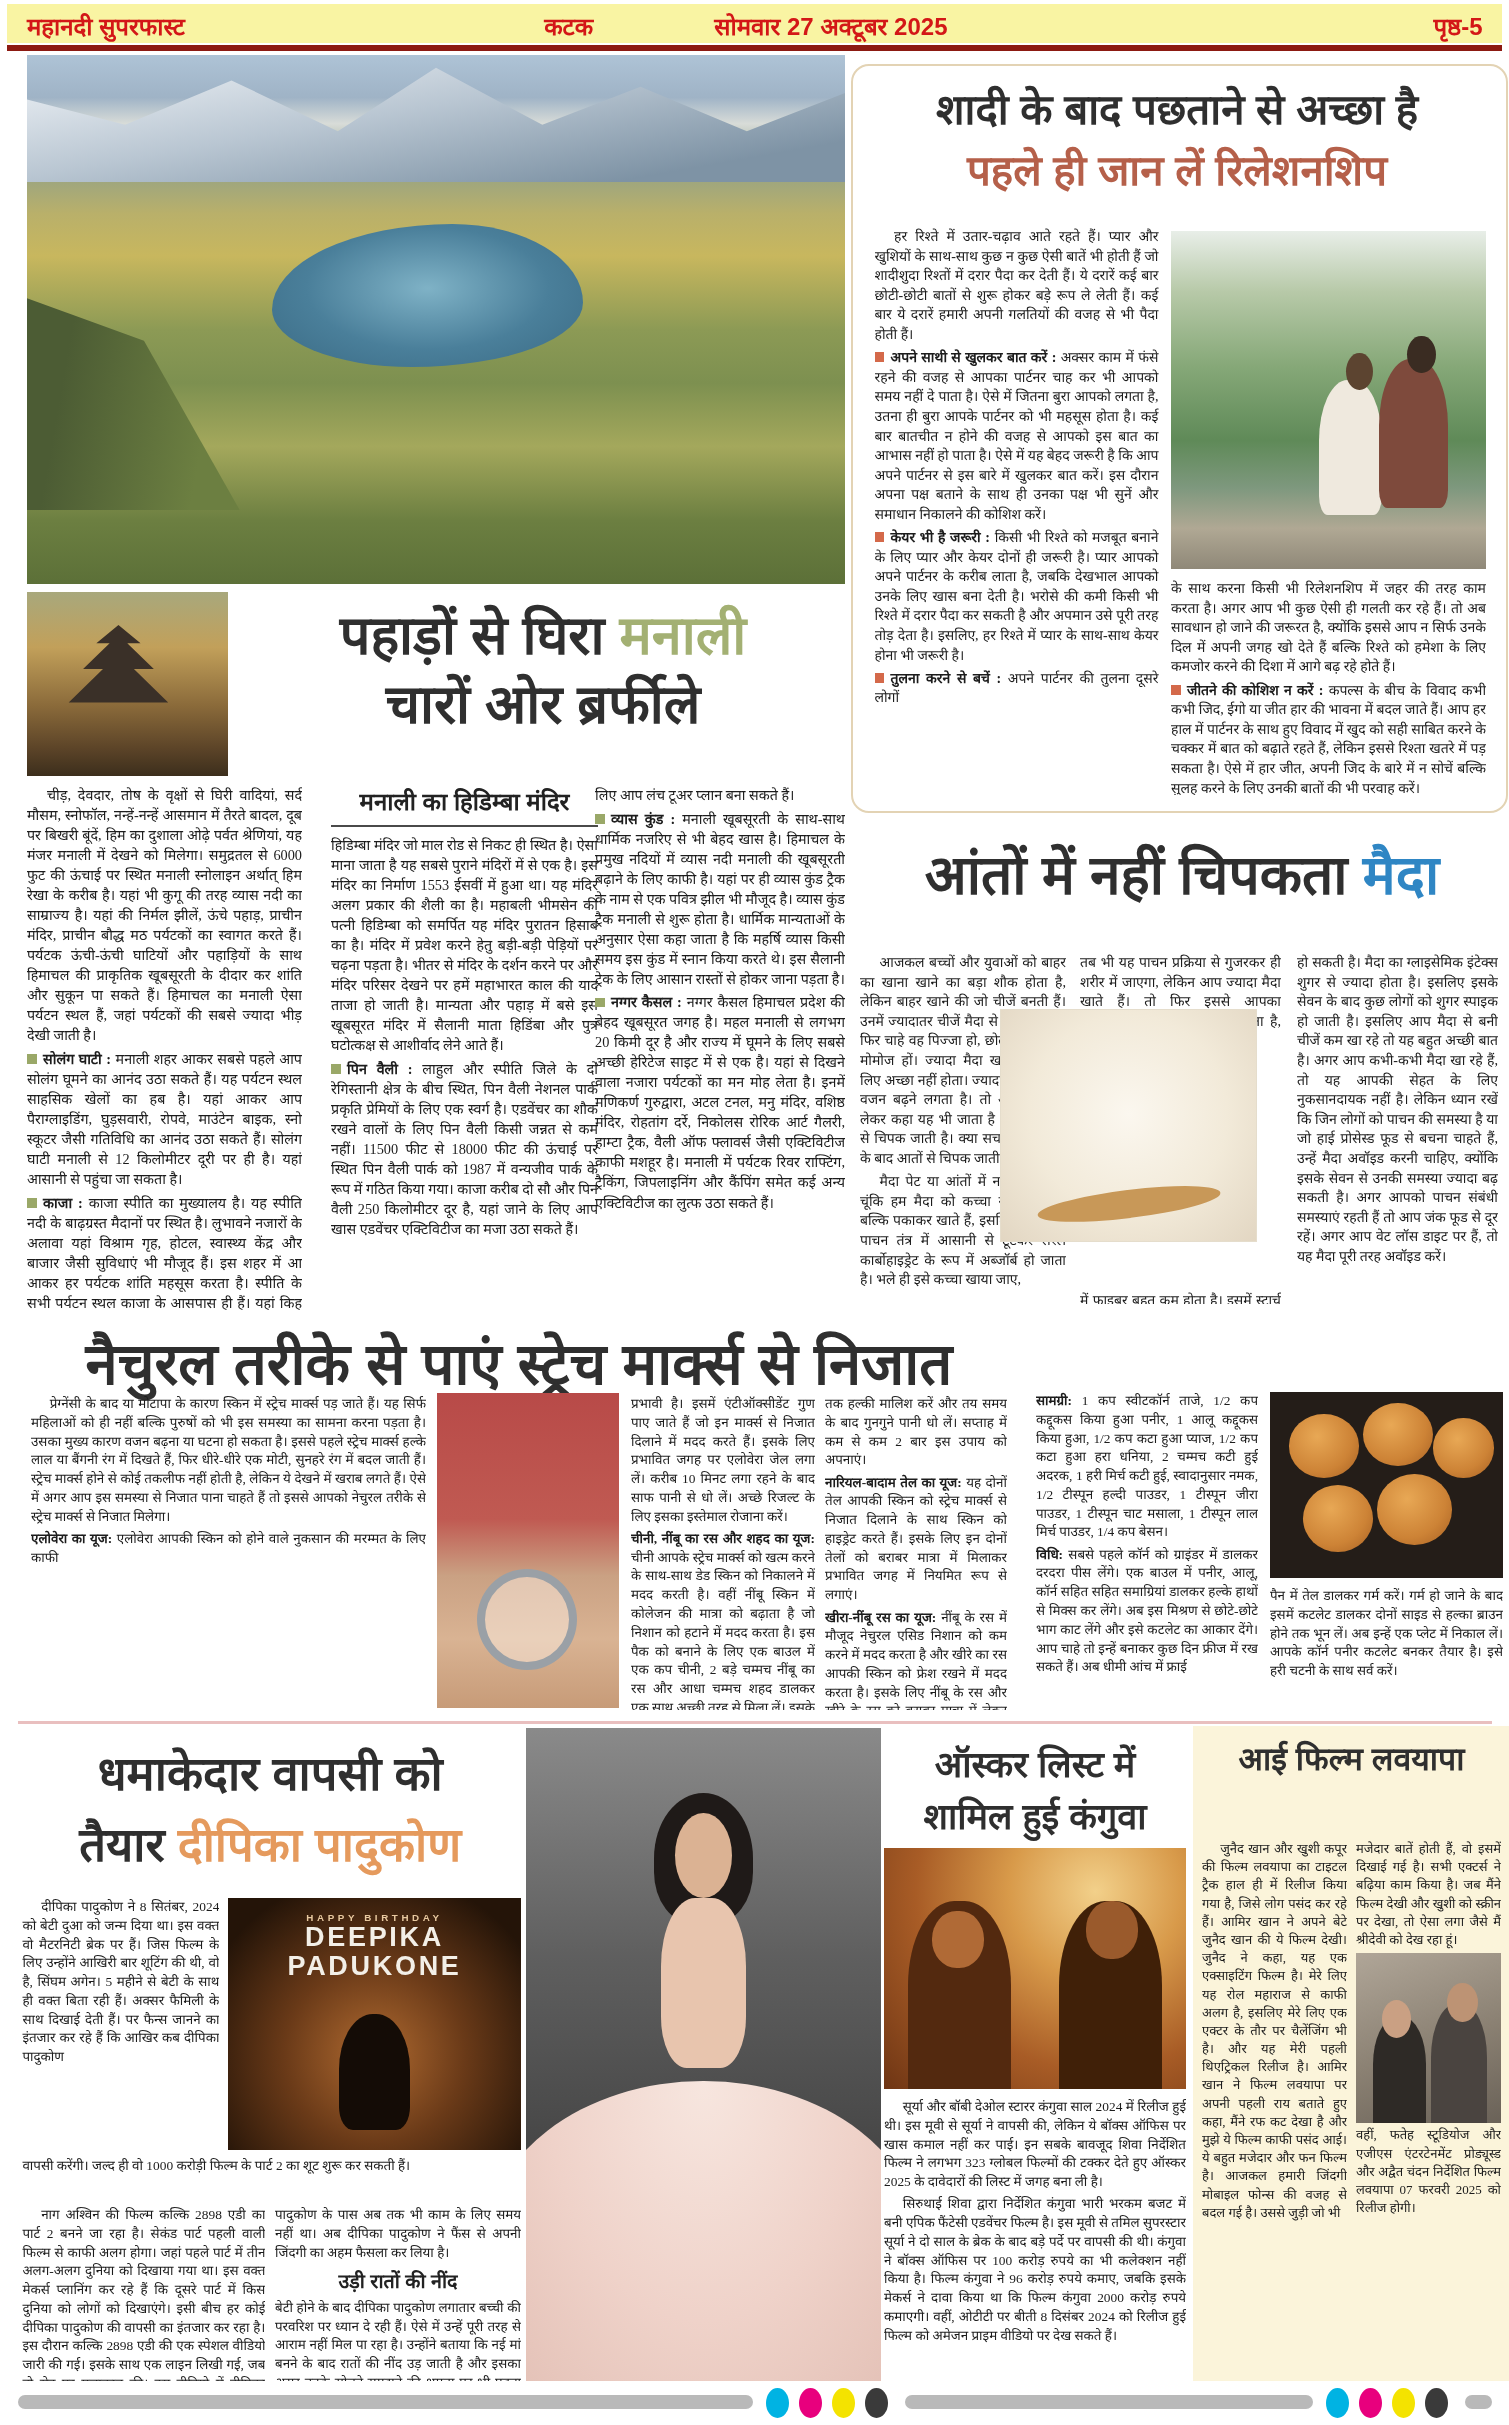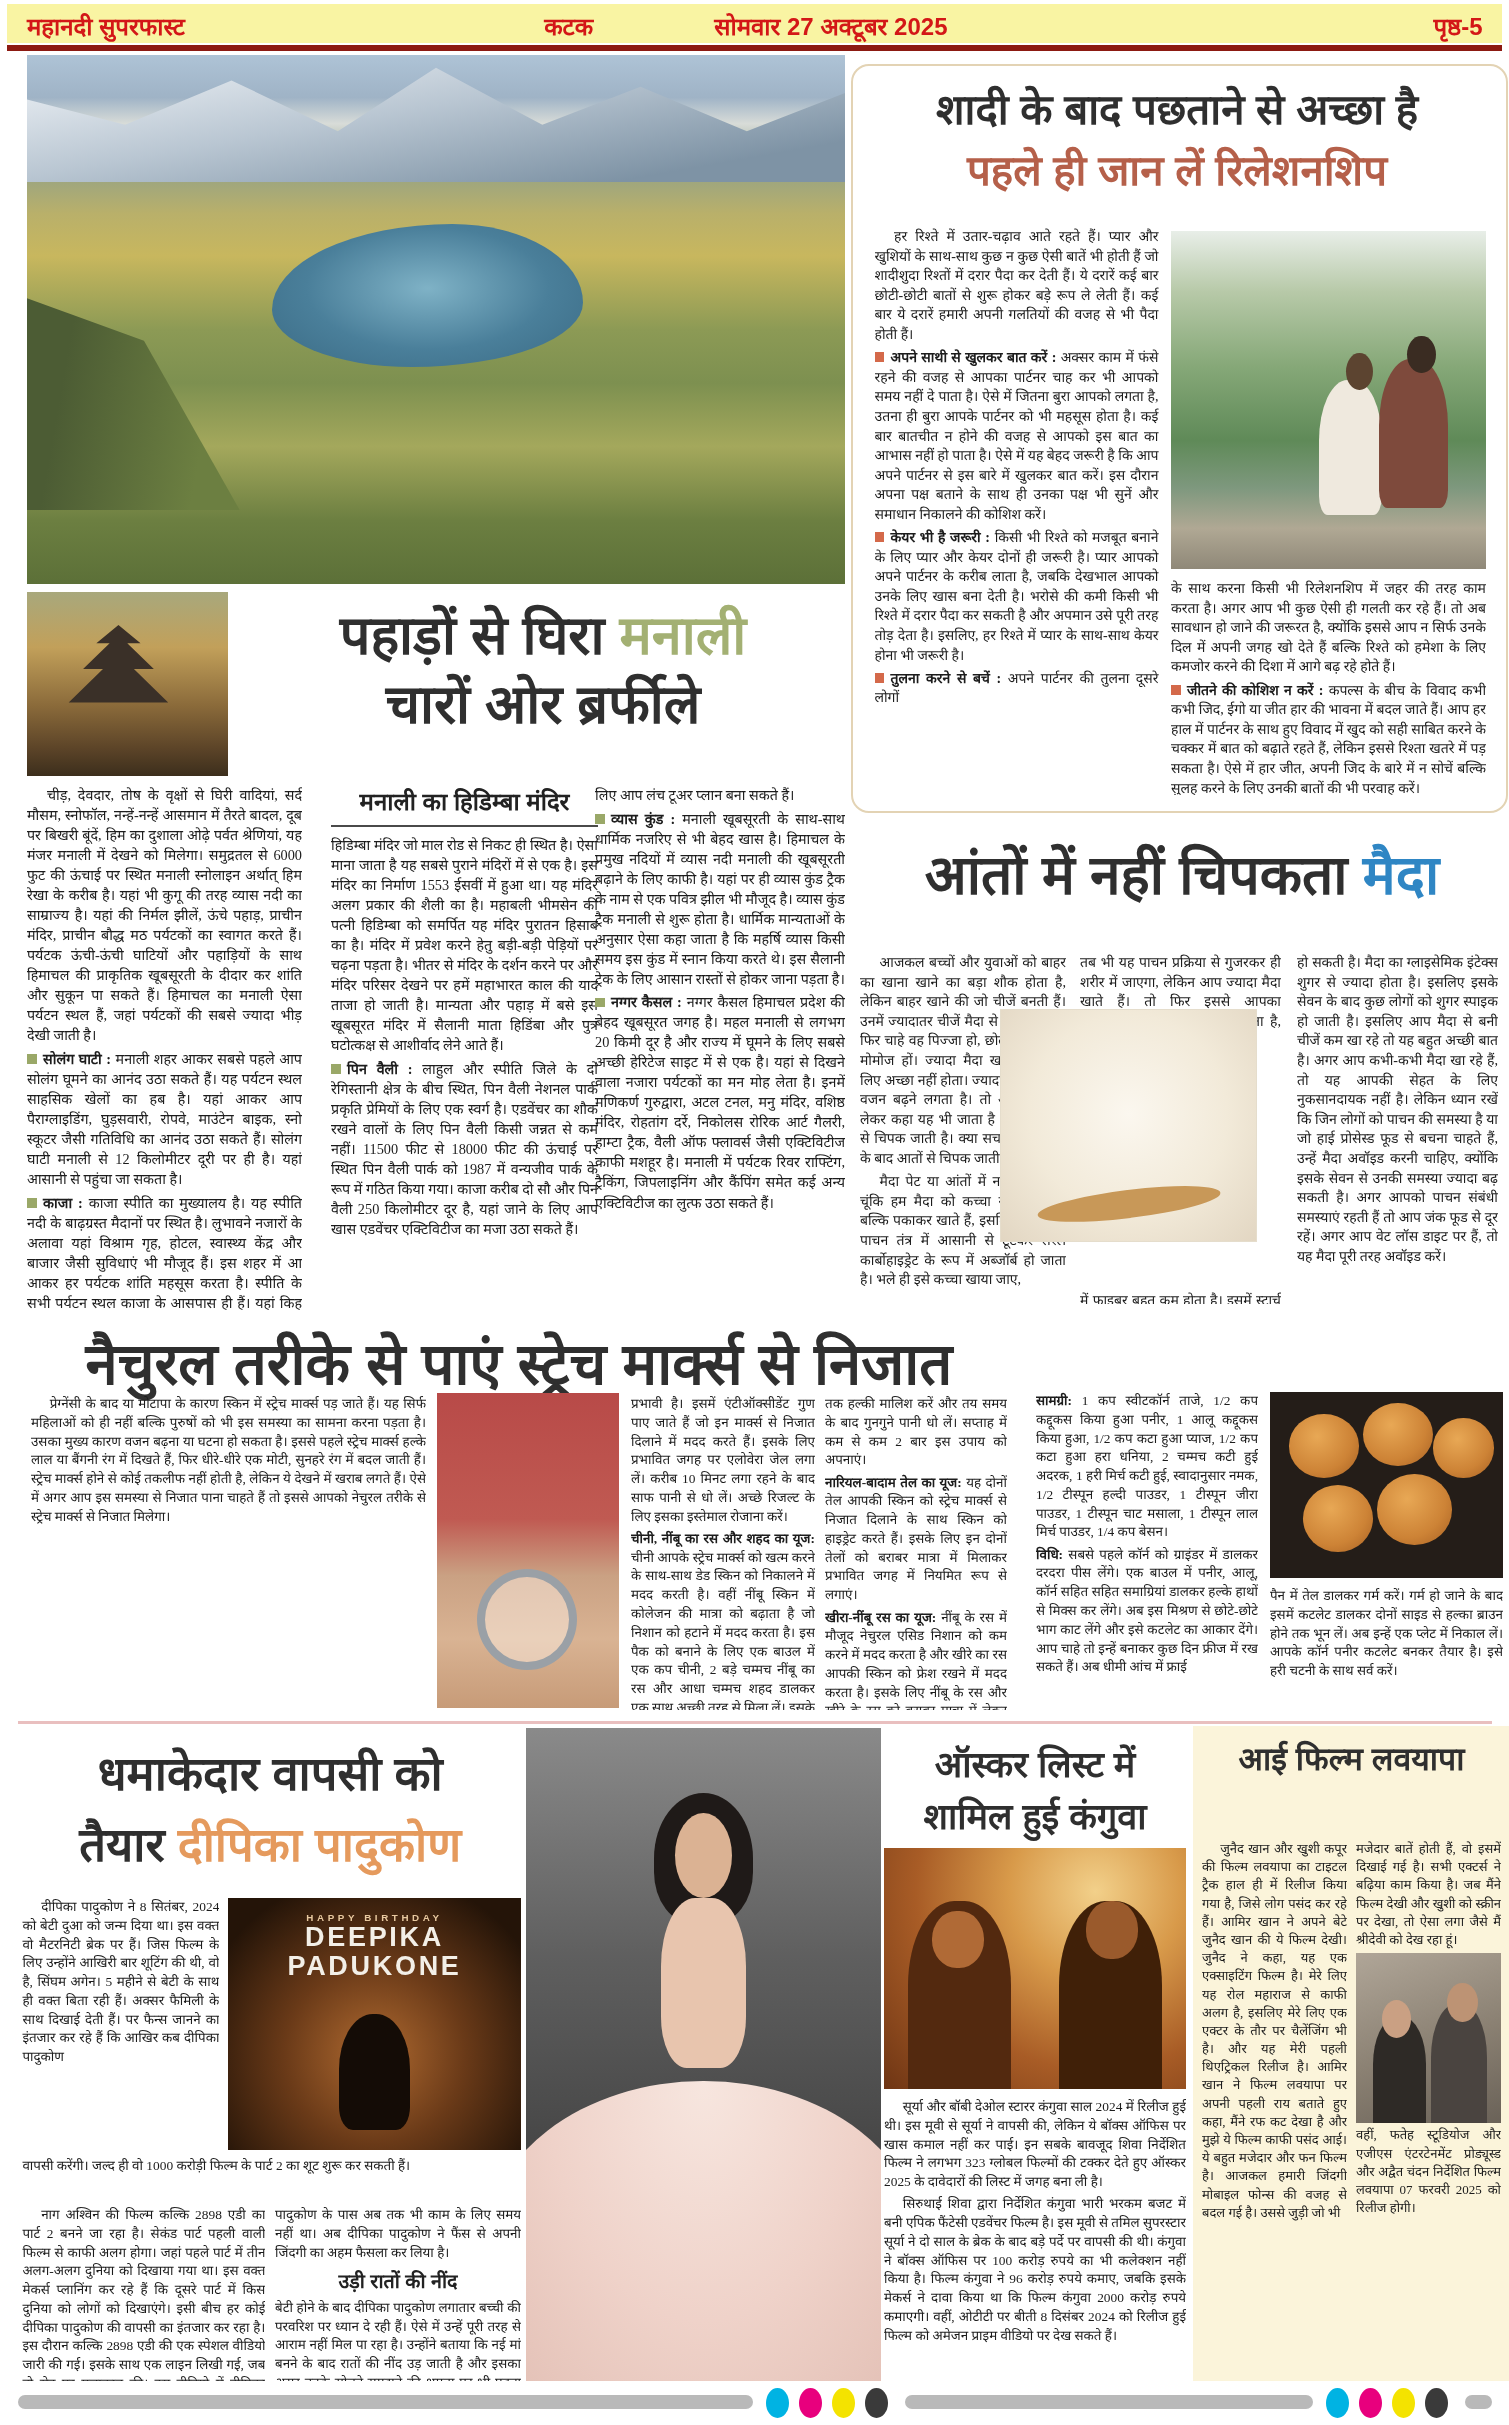--- a/index.html
+++ b/index.html
@@ -181,20 +181,21 @@
   <div class="col" style="left:1297px;top:953px;width:201px;height:351px;font-size:14px;">
     <p class="noind">हो सकती है। मैदा का ग्लाइसेमिक इंटेक्स शुगर से ज्यादा होता है। इसलिए इसके सेवन के बाद कुछ लोगों को शुगर स्पाइक हो जाती है। इसलिए आप मैदा से बनी चीजें कम खा रहे तो यह बहुत अच्छी बात है। अगर आप कभी-कभी मैदा खा रहे हैं, तो यह आपकी सेहत के लिए नुकसानदायक नहीं है। लेकिन ध्यान रखें कि जिन लोगों को पाचन की समस्या है या जो हाई प्रोसेस्ड फूड से बचना चाहते हैं, उन्हें मैदा अवॉइड करनी चाहिए, क्योंकि इसके सेवन से उनकी समस्या ज्यादा बढ़ सकती है। अगर आपको पाचन संबंधी समस्याएं रहती हैं तो आप जंक फूड से दूर रहें। अगर आप वेट लॉस डाइट पर हैं, तो यह मैदा पूरी तरह अवॉइड करें।</p>
   </div>
   <div class="photo flour-photo" style="left:1000px;top:1009px;width:255px;height:231px;z-index:3;">
     <div class="spoon"></div>
   </div>
 
   <div class="hl" style="left:36px;top:1322px;width:966px;font-size:58px;">नैचुरल तरीके से पाएं स्ट्रेच मार्क्स से निजात</div>
   <div class="col" style="left:31px;top:1395px;width:395px;height:315px;font-size:13.4px;">
     <p>प्रेग्नेंसी के बाद या मोटापा के कारण स्किन में स्ट्रेच मार्क्स पड़ जाते हैं। यह सिर्फ महिलाओं को ही नहीं बल्कि पुरुषों को भी इस समस्या का सामना करना पड़ता है। उसका मुख्य कारण वजन बढ़ना या घटना हो सकता है। इससे पहले स्ट्रेच मार्क्स हल्के लाल या बैंगनी रंग में दिखते हैं, फिर धीरे-धीरे एक मोटी, सुनहरे रंग में बदल जाती हैं। स्ट्रेच मार्क्स होने से कोई तकलीफ नहीं होती है, लेकिन ये देखने में खराब लगते हैं। ऐसे में अगर आप इस समस्या से निजात पाना चाहते हैं तो इससे आपको नेचुरल तरीके से स्ट्रेच मार्क्स से निजात मिलेगा।</p>
+    <p class="noind"><b class="runb">एलोवेरा का यूज:</b> <span>एलोवेरा आपकी स्किन को होने वाले नुकसान की मरम्मत के लिए काफी</span></p>
   </div>
   <div class="photo stretch-photo" style="left:437px;top:1393px;width:182px;height:315px;">
     <div class="lens"></div>
   </div>
   <div class="col" style="left:631px;top:1395px;width:184px;height:315px;font-size:13.4px;">
     <p class="noind">प्रभावी है। इसमें एंटीऑक्सीडेंट गुण पाए जाते हैं जो इन मार्क्स से निजात दिलाने में मदद करते हैं। इसके लिए प्रभावित जगह पर एलोवेरा जेल लगा लें। करीब 10 मिनट लगा रहने के बाद साफ पानी से धो लें। अच्छे रिजल्ट के लिए इसका इस्तेमाल रोजाना करें।</p>
     <p class="noind"><b class="runb">चीनी, नींबू का रस और शहद का यूज:</b> <span>चीनी आपके स्ट्रेच मार्क्स को खत्म करने के साथ-साथ डेड स्किन को निकालने में मदद करती है। वहीं नींबू स्किन में कोलेजन की मात्रा को बढ़ाता है जो निशान को हटाने में मदद करता है। इस पैक को बनाने के लिए एक बाउल में एक कप चीनी, 2 बड़े चम्मच नींबू का रस और आधा चम्मच शहद डालकर एक साथ अच्छी तरह से मिला लें। इसके बाद 10 मिनट</span></p>
   </div>
   <div class="col" style="left:825px;top:1395px;width:182px;height:315px;font-size:13.4px;">
     <p class="noind">तक हल्की मालिश करें और तय समय के बाद गुनगुने पानी धो लें। सप्ताह में कम से कम 2 बार इस उपाय को अपनाएं।</p>

